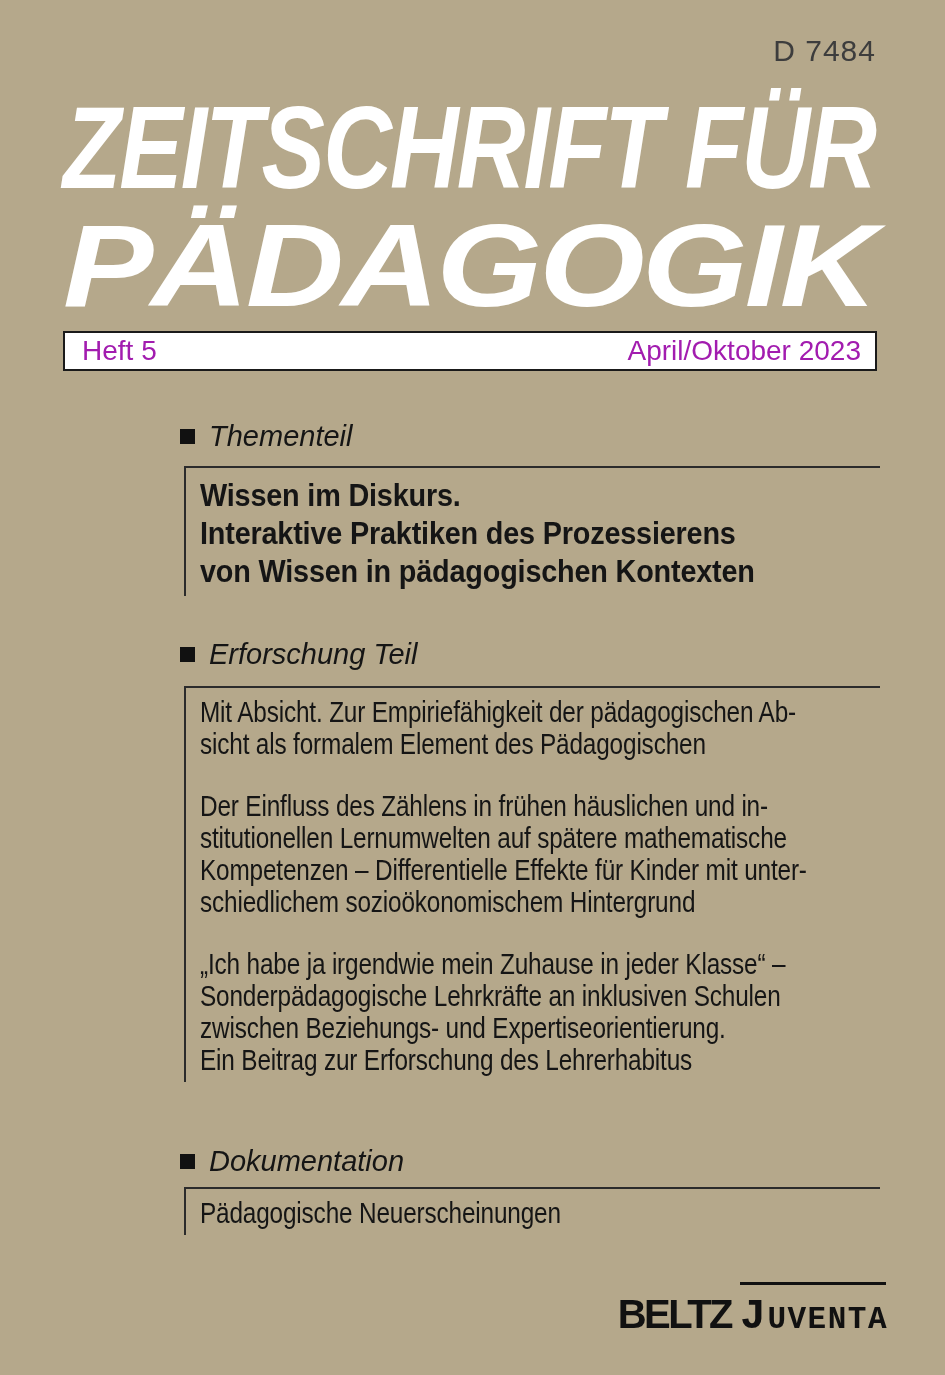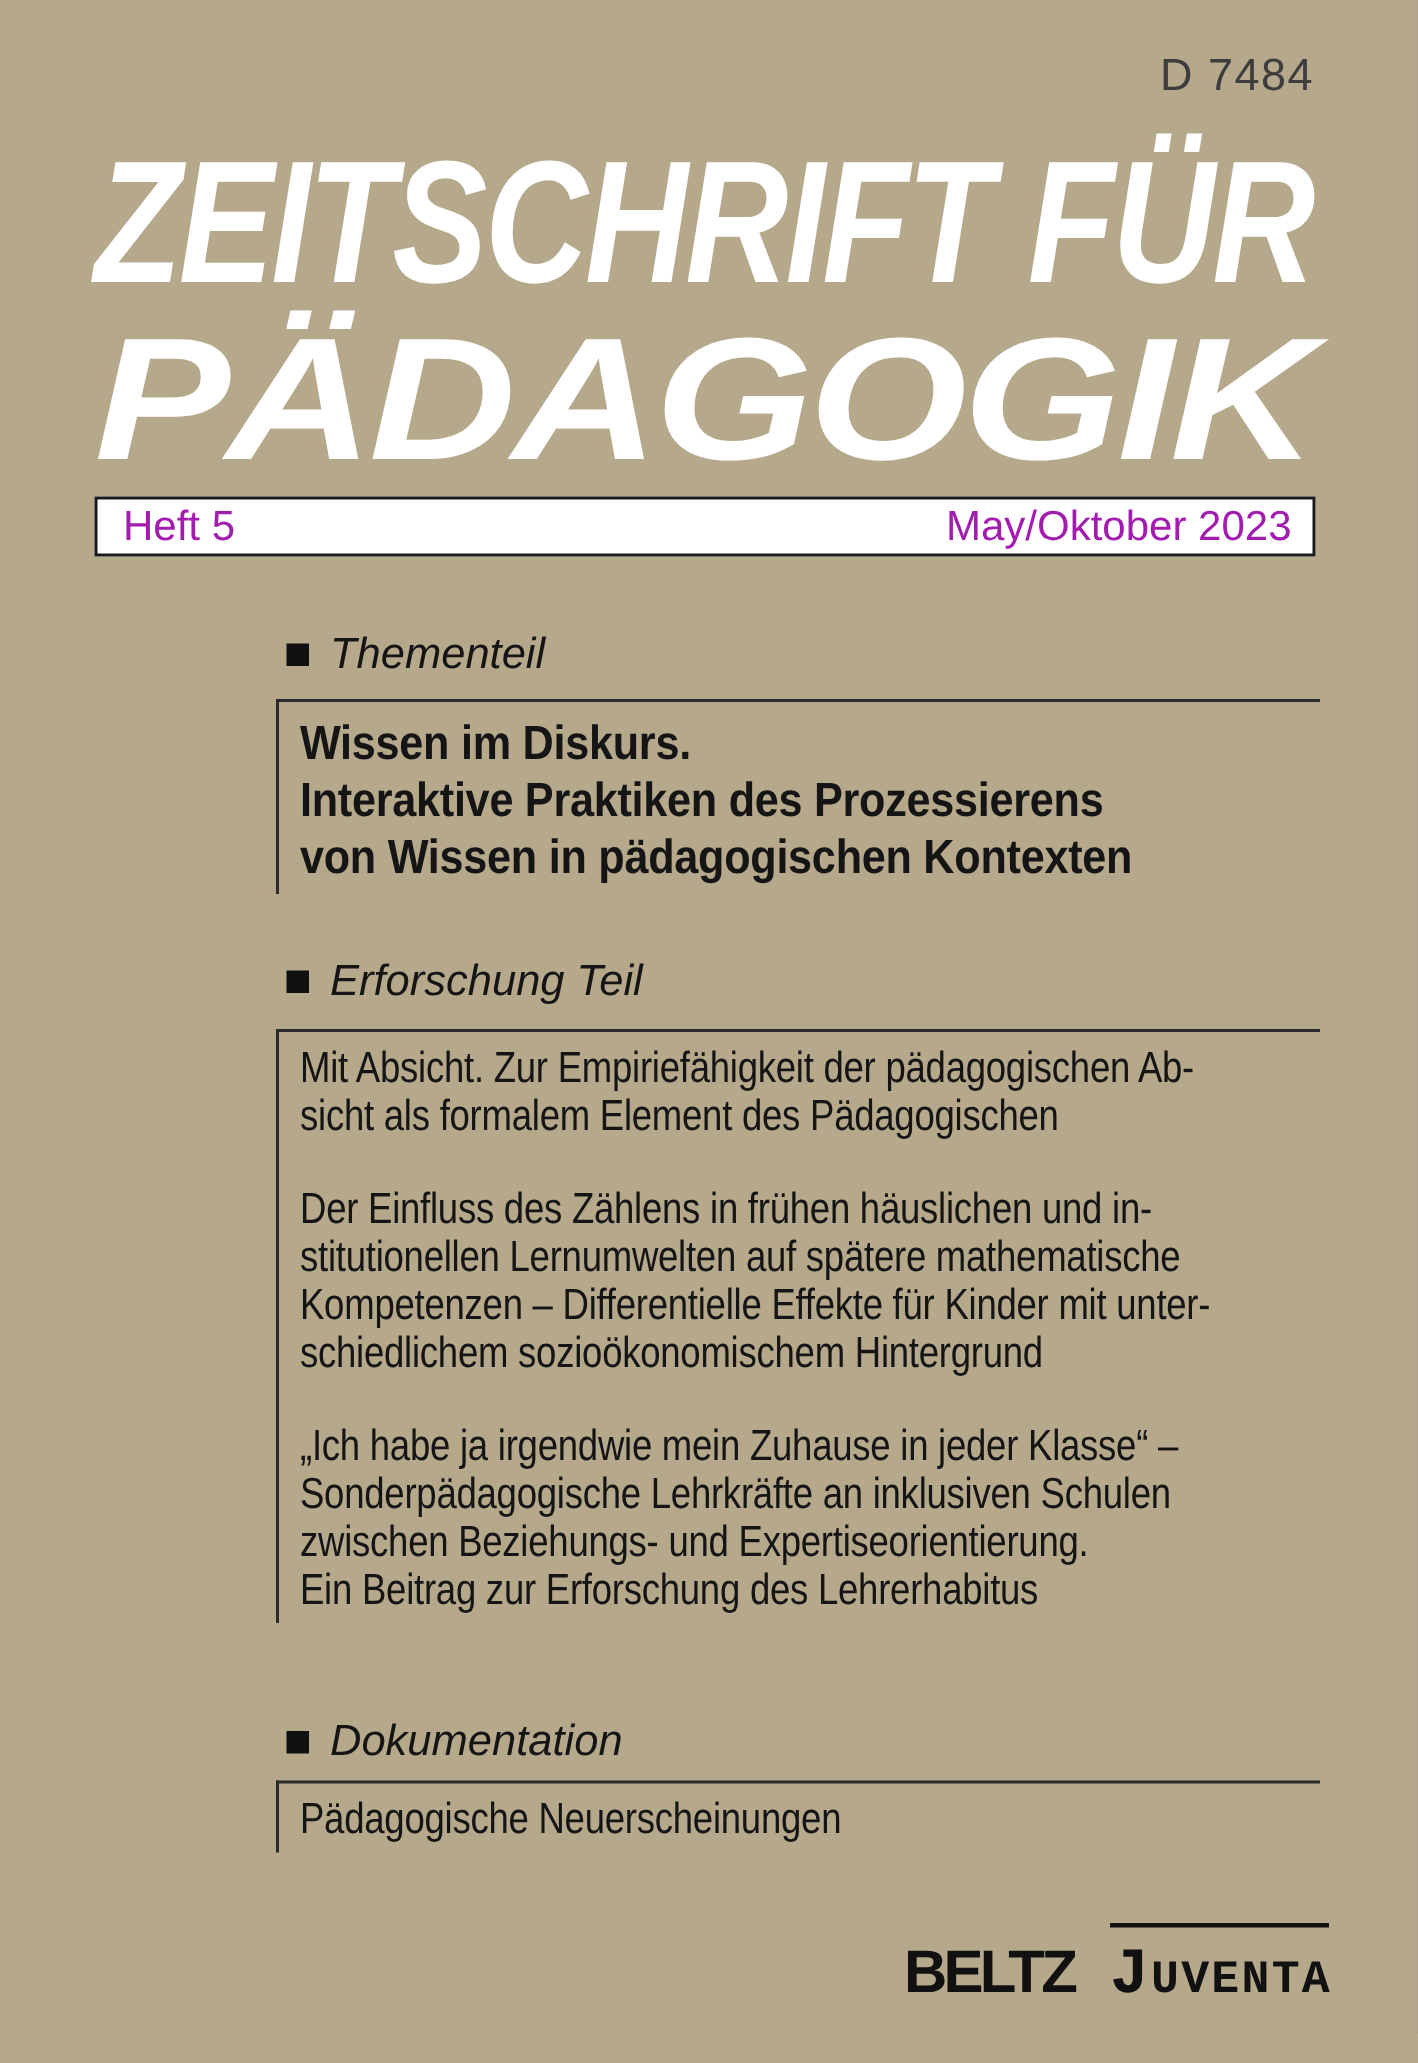--- a/index.html
+++ b/index.html
@@ -38,21 +38,21 @@
     position:absolute;left:63px;top:331px;
     width:814px;height:40px;box-sizing:border-box;
     background:var(--bar-background);
     border:2px solid #1a1a1a;
     display:flex;align-items:center;justify-content:space-between;
     padding:0 14px 0 17px;
     font-size:28px;color:#a21caf;
   }
   
   .section-heading{
-    position:absolute;left:191px;
+    position:absolute;left:180px;
     display:flex;align-items:center;
     font-style:italic;font-size:29px;line-height:34px;
     color:var(--text);
     white-space:nowrap;
   }
   .bullet-square{
     width:15px;height:15px;background:#111;
     margin-right:14px;flex:0 0 auto;
   }
   .h1{top:419px;}
@@ -77,21 +77,21 @@
   .article + .article{margin-top:30px;}
   .article-title{
     transform:scaleX(0.90);transform-origin:left top;
     font-weight:bold;font-size:32px;line-height:38px;
     letter-spacing:-0.2px;white-space:nowrap;
   }
   .article div, .article-title div{white-space:nowrap;}
   
   .publisher-logo{
     position:absolute;top:1282px;right:57px;
-    display:flex;align-items:baseline;gap:24px;
+    display:flex;align-items:baseline;gap:9px;
     color:#111;
   }
   .beltz{
     font-weight:bold;font-size:40px;letter-spacing:-2.5px;
     font-family:"Liberation Sans","DejaVu Sans",sans-serif;
   }
   .juventa{
     position:relative;display:inline-block;
     font-family:Liberation Mono, monospace;
     font-weight:bold;font-size:31px;letter-spacing:1.5px;
@@ -110,21 +110,21 @@
 
   <div class="postal-code">D 7484</div>
 
   <div>
     <div class="m-line m-line1" style="transform: scaleX(0.820383);">ZEITSCHRIFT FÜR</div>
     <div class="m-line m-line2" style="transform: scaleX(1.16919);">PÄDAGOGIK</div>
   </div>
 
   <div class="issue-bar">
     <span>Heft 5</span>
-    <span>May/Oktober 2023</span>
+    <span>April/Oktober 2023</span>
   </div>
 
   <div class="section-heading h1">
     <span class="bullet-square"></span>
     <span>Thementeil</span>
   </div>
   <div class="content-box box1">
     <div class="article-title">
         <div>Wissen im Diskurs.</div>
         <div>Interaktive Praktiken des Prozessierens</div>

